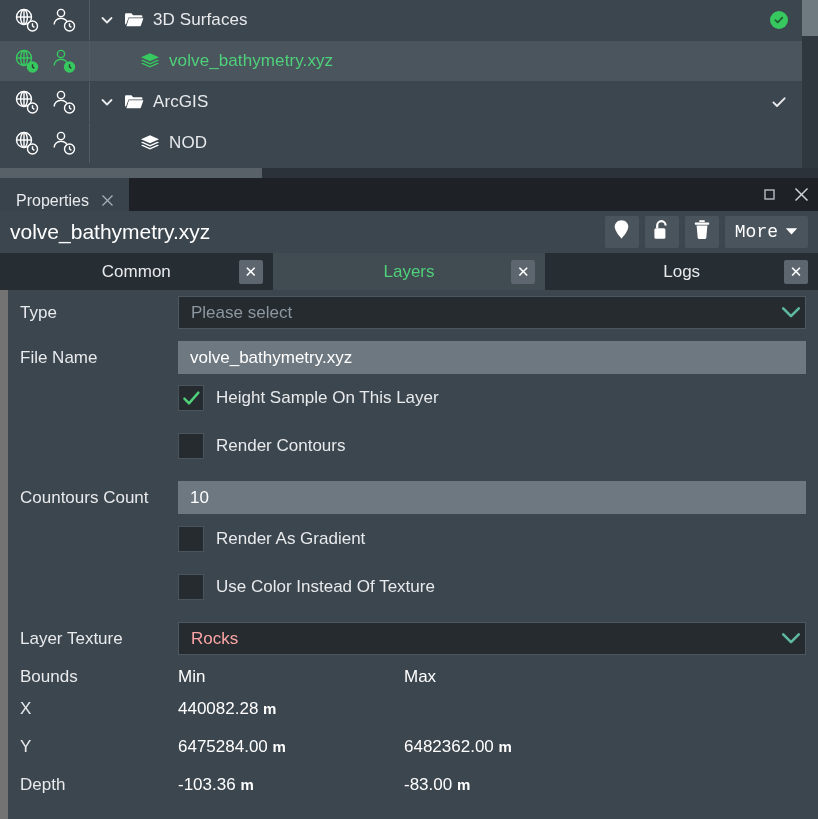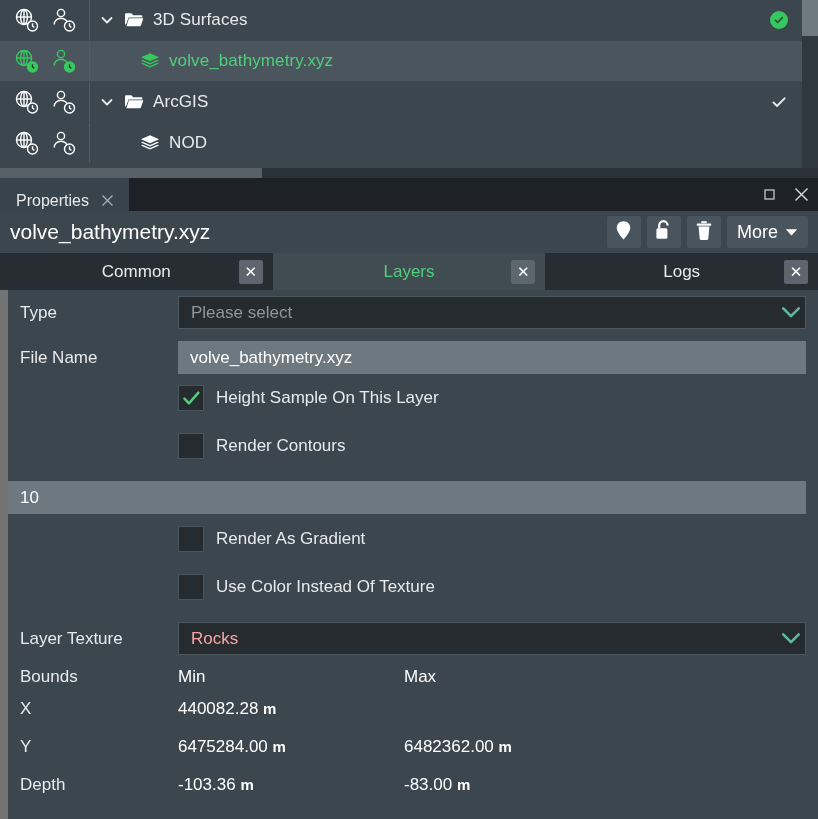--- a/index.html
+++ b/index.html
@@ -102,21 +102,21 @@
 
   
   .title-row {
     position: absolute; left: 0; top: 33px; width: 818px; height: 42px;
     background: #3c464f;
     display: flex; align-items: center; padding: 0 10px 0 10px;
   }
   .doc-title {
     font-size: 21px; color: #ffffff; flex: 1; white-space: nowrap;
   }
-  .tool-btns { display: flex; align-items: center; gap: 6px; }
+  .tool-btns { display: flex; align-items: center; gap: 6px; font-family: Liberation Mono, monospace; }
   .tool-btn {
     width: 34px; height: 32px; background: #4a545d; border-radius: 2px;
     display: flex; align-items: center; justify-content: center;
   }
   .tool-more {
     height: 32px; background: #4a545d; border-radius: 2px;
     display: flex; align-items: center; gap: 7px; padding: 0 10px;
   }
   .tool-more-label { font-size: 18px; color: #ffffff; }
 
@@ -501,20 +501,21 @@
       <span class="flabel"></span>
       <span class="fctl">
         <span class="checkrow">
           <span class="cbox"></span>
           <span class="cbox-label">Render Contours</span>
         </span>
       </span>
     </div>
 
     <div class="frow" style="top:191px">
+      <span class="flabel">Countours Count</span>
       <span class="fctl">
         <span class="textinput">
           <span class="textinput-val">10</span>
         </span>
       </span>
     </div>
 
     <div class="frow" style="top:236px">
       <span class="flabel"></span>
       <span class="fctl">

